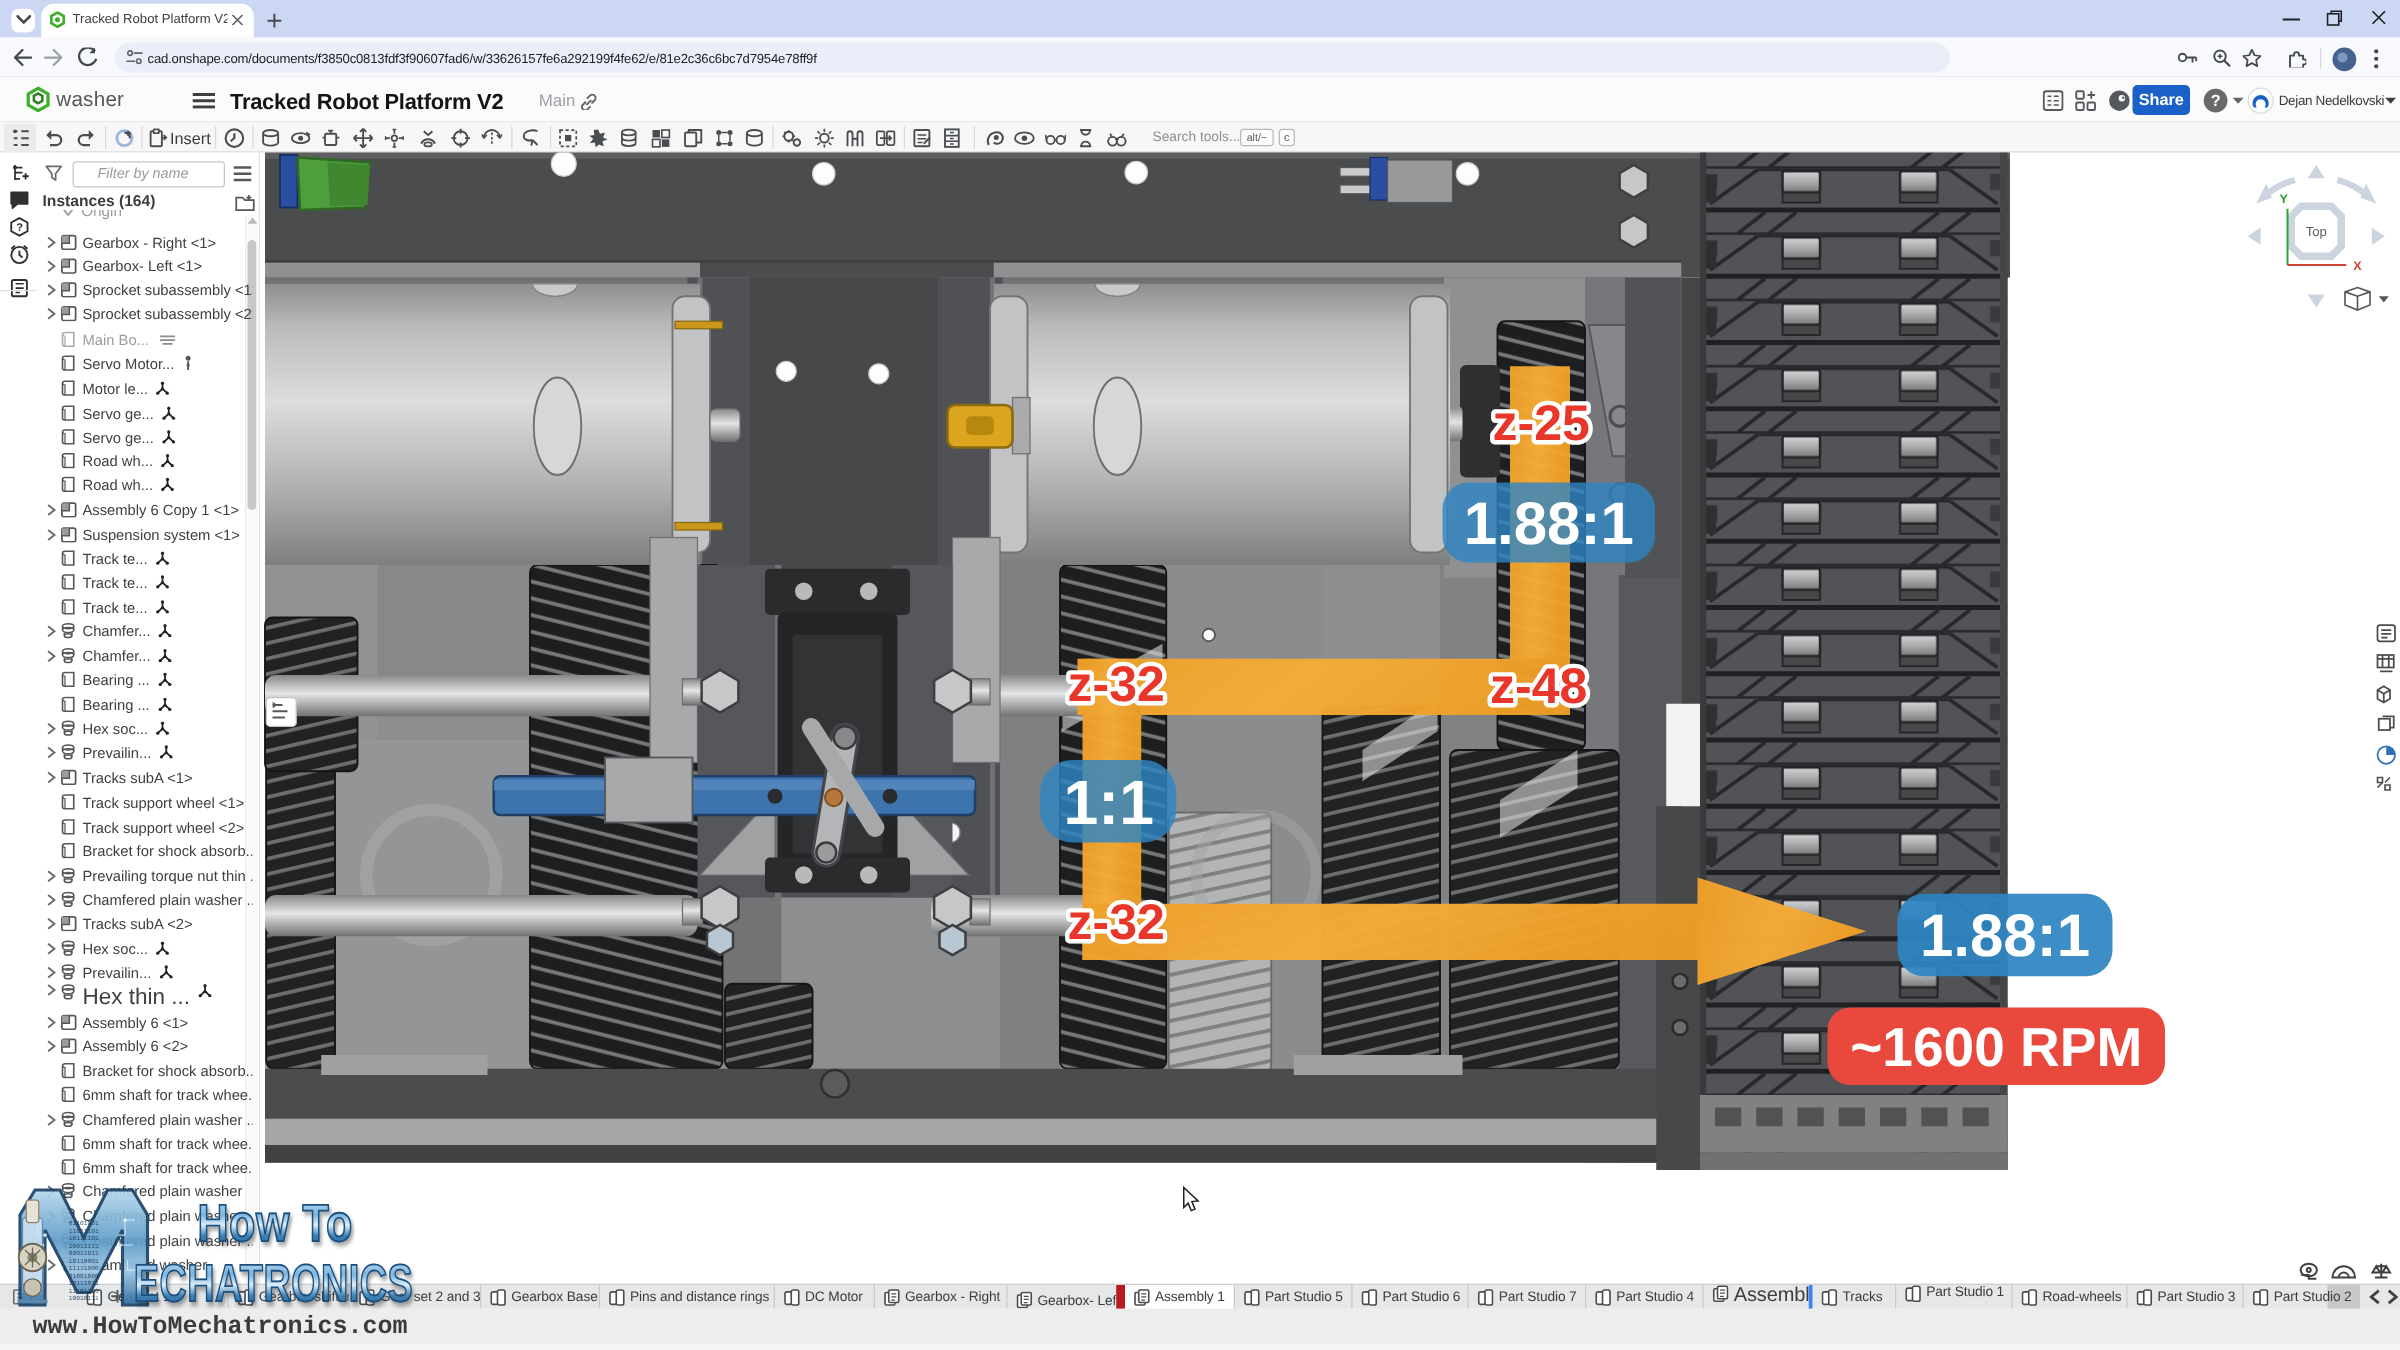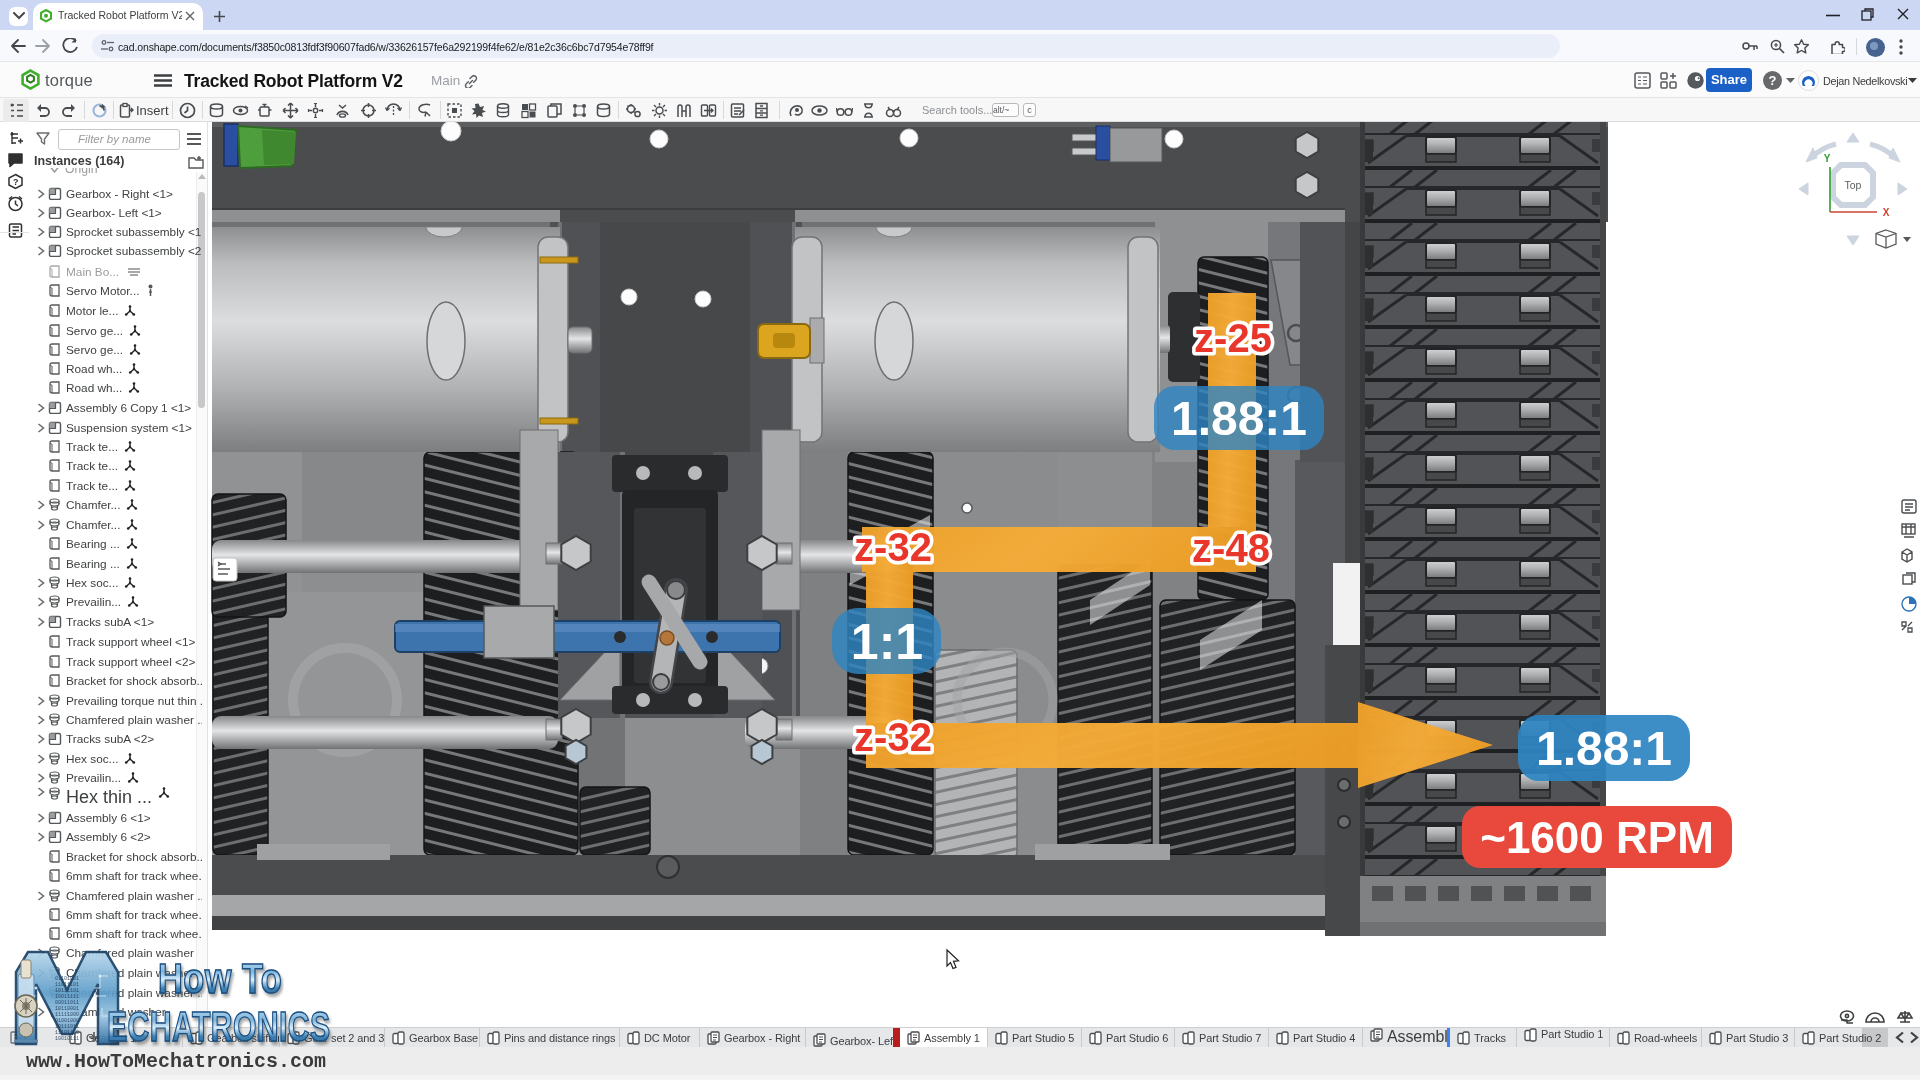--- a/index.html
+++ b/index.html
@@ -72,21 +72,21 @@
 <svg style="position:absolute;left:1899px;top:39px" width="4" height="16" viewBox="0 0 4 16">
     <circle cx="2" cy="2" r="1.7" fill="#45494e"></circle>
     <circle cx="2" cy="8" r="1.7" fill="#45494e"></circle>
     <circle cx="2" cy="14" r="1.7" fill="#45494e"></circle>
   </svg>
 <div class="abs" style="left:0;top:62px;width:1920px;height:36px;background:#fbfbfc;border-bottom:1px solid #e4e4e6"></div>
 <svg style="position:absolute;left:20px;top:69px" width="21" height="21" viewBox="0 0 21 21">
     <path d="M10.5,1.6 L18.4,6.1 L18.4,15.1 L10.5,19.6 L2.6,15.1 L2.6,6.1 Z" fill="none" stroke="#3fae2a" stroke-width="2.6"></path>
     <path d="M10.5,5.8 L13.9,7.8 L13.9,11.7 L10.5,13.7 L7.1,11.7 L7.1,7.8 Z" fill="none" stroke="#2d7e1f" stroke-width="2"></path>
   </svg>
-<div class="abs" style="left:45px;top:71px;font-size:16.5px;color:#54585b;letter-spacing:0.2px">torque</div>
+<div class="abs" style="left:45px;top:71px;font-size:16.5px;color:#54585b;letter-spacing:0.2px">washer</div>
 <svg style="position:absolute;left:154px;top:74px" width="18" height="13" viewBox="0 0 18 13">
     <path d="M0,1.5 H18 M0,6.5 H18 M0,11.5 H18" stroke="#3c4043" stroke-width="2.4"></path>
   </svg>
 <div class="abs" style="left:184px;top:71px;font-size:17.5px;font-weight:bold;color:#141414;letter-spacing:-0.2px">Tracked Robot Platform V2</div>
 <div class="abs" style="left:431px;top:73px;font-size:13.5px;color:#9b9fa3">Main</div>
 <svg style="position:absolute;left:464px;top:75px" width="14" height="13" viewBox="0 0 14 13">
     <path d="M5.5,8.5 L8.5,5.5 M6,3.5 L8,1.5 A2.6,2.6 0 0 1 11.7,5.2 L9.7,7.2 M8,10.5 L6,12.5 A2.6,2.6 0 0 1 2.3,8.8 L4.3,6.8" stroke="#5f6368" stroke-width="1.5" fill="none" stroke-linecap="round"></path>
   </svg>
 <svg style="position:absolute;left:1634px;top:72px" width="17" height="17" viewBox="0 0 17 17">
     <rect x="1" y="1" width="15" height="15" rx="2" fill="none" stroke="#55585c" stroke-width="1.5"></rect>
@@ -265,21 +265,21 @@
   </svg>
 <svg style="position:absolute;left:860px;top:102px" width="17" height="17" viewBox="0 0 17 17">
     <path d="M4,2 H13 M4,15 H13 M5,2 C5,7 12,7 12,2 M5,15 C5,10 12,10 12,15" fill="none" stroke="#4a4d50" stroke-width="1.5"></path>
   </svg>
 <svg style="position:absolute;left:885px;top:102px" width="17" height="17" viewBox="0 0 17 17">
     <circle cx="5" cy="11" r="3.5" fill="none" stroke="#4a4d50" stroke-width="1.5"></circle>
     <circle cx="12" cy="11" r="3.5" fill="none" stroke="#4a4d50" stroke-width="1.5"></circle>
     <path d="M3,5 L5,8 M14,5 L12,8 M7,9 H10" stroke="#4a4d50" stroke-width="1.4"></path>
   </svg>
 <div class="abs" style="left:922px;top:104px;font-size:11px;color:#8d9093">Search tools...</div>
-<div class="abs" style="left:992px;top:103px;width:27px;height:14px;border:1px solid #b9b9bb;border-radius:3px;background:#fcfcfd;font-size:8.5px;color:#55585a;text-align:left;line-height:12px">alt/~</div>
+<div class="abs" style="left:992px;top:103px;width:27px;height:14px;border:1px solid #b9b9bb;border-radius:3px;background:#fcfcfd;font-size:8.5px;color:#55585a;text-align:center;line-height:12px">alt/~</div>
 <div class="abs" style="left:1023px;top:103px;width:13px;height:14px;border:1px solid #b9b9bb;border-radius:3px;background:#fcfcfd;font-size:9px;color:#55585a;text-align:center;line-height:12px">c</div>
 <div class="abs" style="left:0;top:122px;width:30px;height:905px;background:#fff"></div>
 <svg style="position:absolute;left:7px;top:130.0px" width="17" height="17" viewBox="0 0 17 17">
     <path d="M5,2 V14 M5,2 m0,2 h6 M5,8 h6 M5,13 h4" stroke="#2e3032" stroke-width="1.4"></path>
     <circle cx="5" cy="4" r="1.6" fill="#2e3032"></circle>
     <path d="M11,11 h5 M13.5,8.5 v5" stroke="#2e3032" stroke-width="1.5"></path>
   </svg>
 <svg style="position:absolute;left:7px;top:151.5px" width="17" height="17" viewBox="0 0 17 17">
     <path d="M2,2 H15 V11 H7 L3,14.5 V11 H2 Z" fill="#2e3032" stroke="#2e3032" stroke-width="1.5" stroke-linejoin="round"></path>
   </svg>

